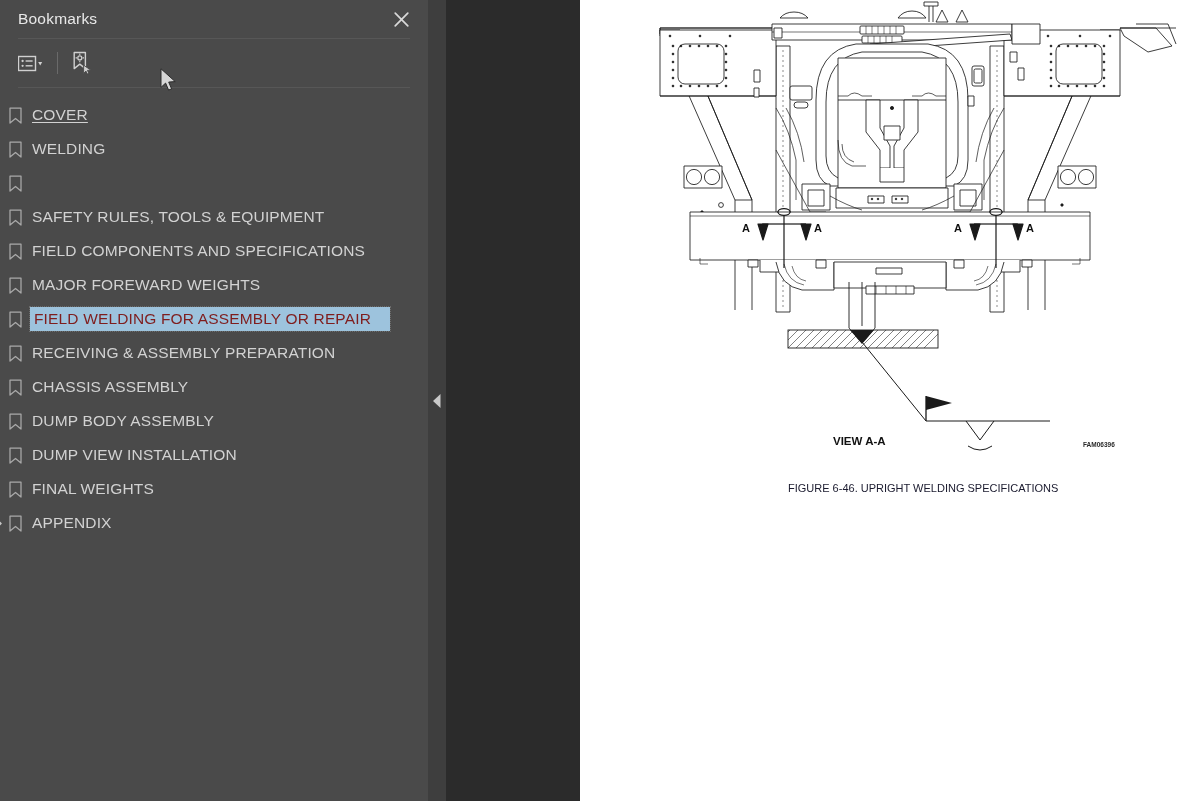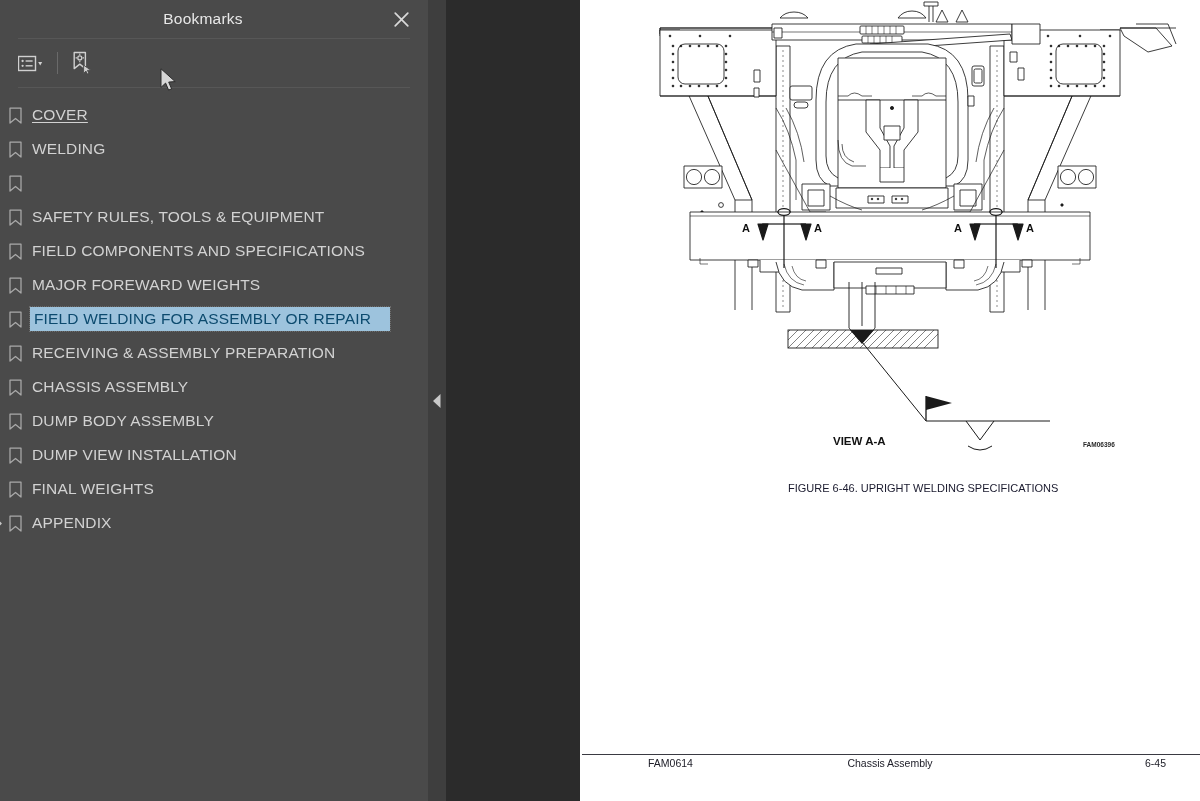--- a/index.html
+++ b/index.html
@@ -11,21 +11,20 @@
   #app { position:relative; width:1200px; height:801px; display:flex; }
 
   
   #sidebar {
     width:428px; height:801px; background:#4a4a4a;
     position:relative; flex:0 0 428px;
   }
   #sidebar-header {
     height:38px; display:flex; align-items:center;
     padding:0 14px 0 18px;
-    text-align:center;
   }
   #panel-title {
     color:#e8e8e8; font-size:15.5px; letter-spacing:.2px;
     flex:1; font-weight:400;
   }
   #close-btn {
     width:26px; height:26px; display:flex; align-items:center;
     justify-content:center; cursor:pointer;
   }
   #close-btn svg { display:block; }
@@ -57,21 +56,21 @@
     width:22px; flex:0 0 22px; display:flex;
     align-items:center; justify-content:center; margin-right:4px;
   }
   .bm-label {
     color:#d2d2d2; font-size:15.5px; letter-spacing:.15px;
     white-space:nowrap; padding:2px 2px 2px 2px;
     line-height:20px;
   }
   .bm-item.visited .bm-label { text-decoration:underline; text-underline-offset:2px; }
   .bm-item.selected .bm-label {
-    background:#9dc3dd; color:#0c4a6e;
+    background:#9dc3dd; color:#7f1d1d;
     outline:1px dotted #6c6c6c; outline-offset:0px;
     width:360px; padding-left:4px;
   }
 
   
   #splitter {
     width:18px; flex:0 0 18px; background:#3e3e3e;
     position:relative; cursor:pointer;
   }
   #collapse-handle {
@@ -633,24 +632,16 @@
             <path d="M388 446 Q400 454 412 446" stroke-width="1"></path>
           </g>
 
           <text x="253" y="445" font-family="Liberation Sans, sans-serif" font-size="11.5" font-weight="bold" fill="#111">VIEW A-A</text>
           <text x="503" y="447" font-family="Liberation Sans, sans-serif" font-size="6.5" font-weight="bold" fill="#2a2a2a">FAM06396</text>
 
           <text x="208" y="492" font-family="Liberation Sans, sans-serif" font-size="11" fill="#1a1a2e">FIGURE 6-46. UPRIGHT WELDING SPECIFICATIONS</text>
         </svg>
       </div>
 
-      <div id="page-footer">
-        <div id="footer-rule"></div>
-        <div id="footer-row">
-          <span id="ft-left">FAM0614</span>
-          <span id="ft-mid">Chassis Assembly</span>
-          <span id="ft-right">6-45</span>
-        </div>
-      </div>
 
     </div>
   </div>
 </div>
 
 </body></html>

